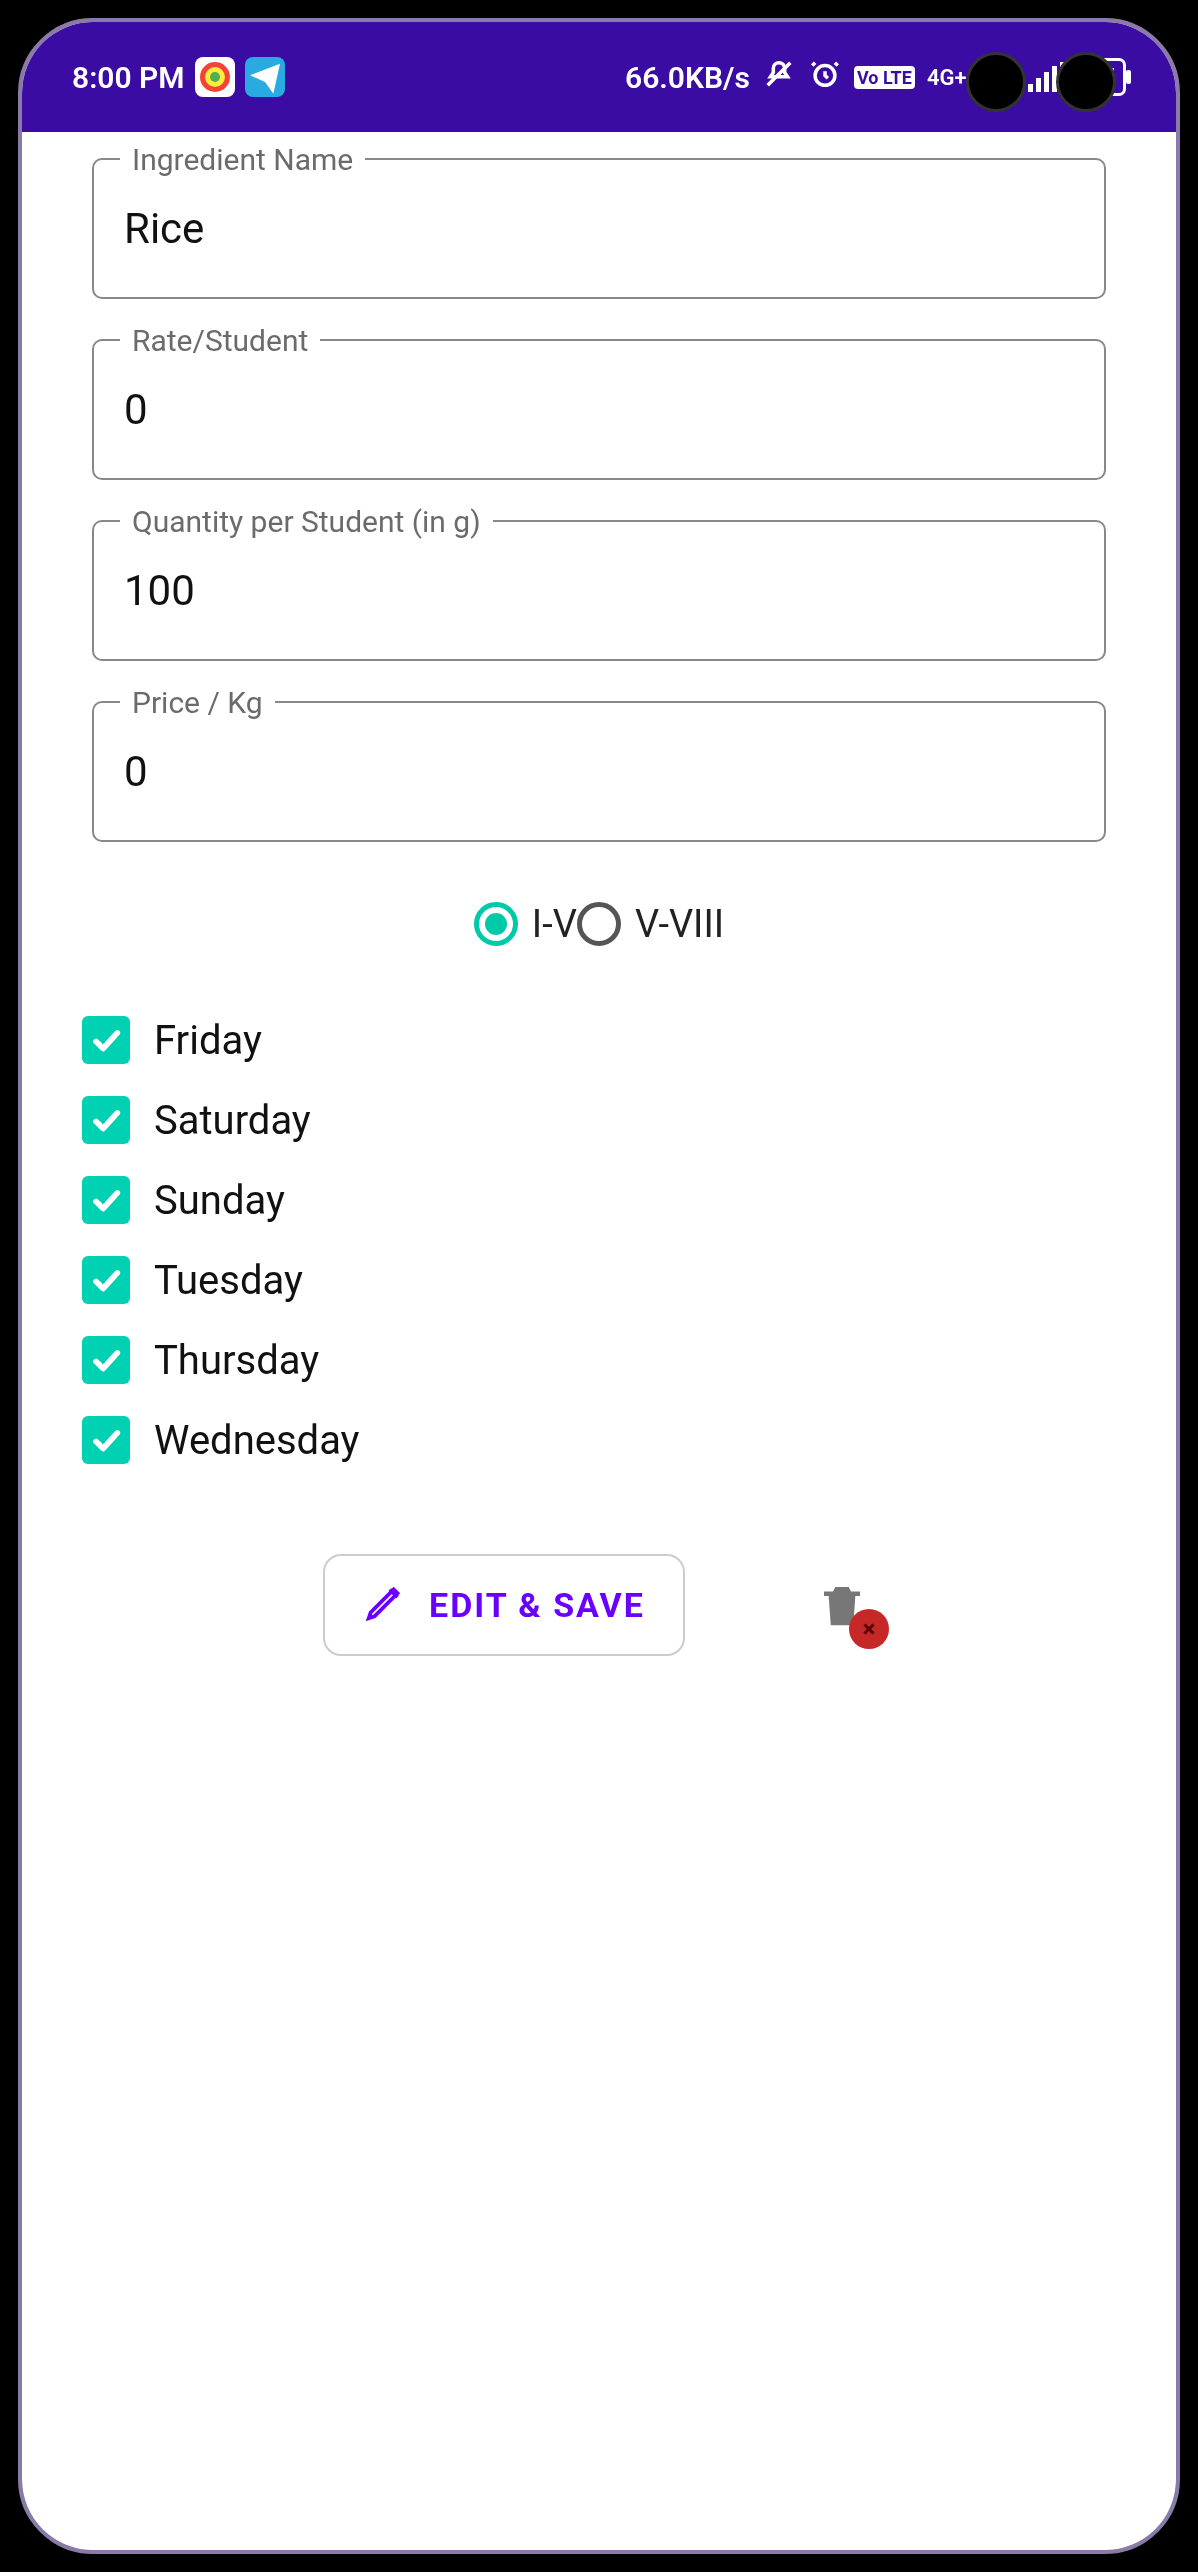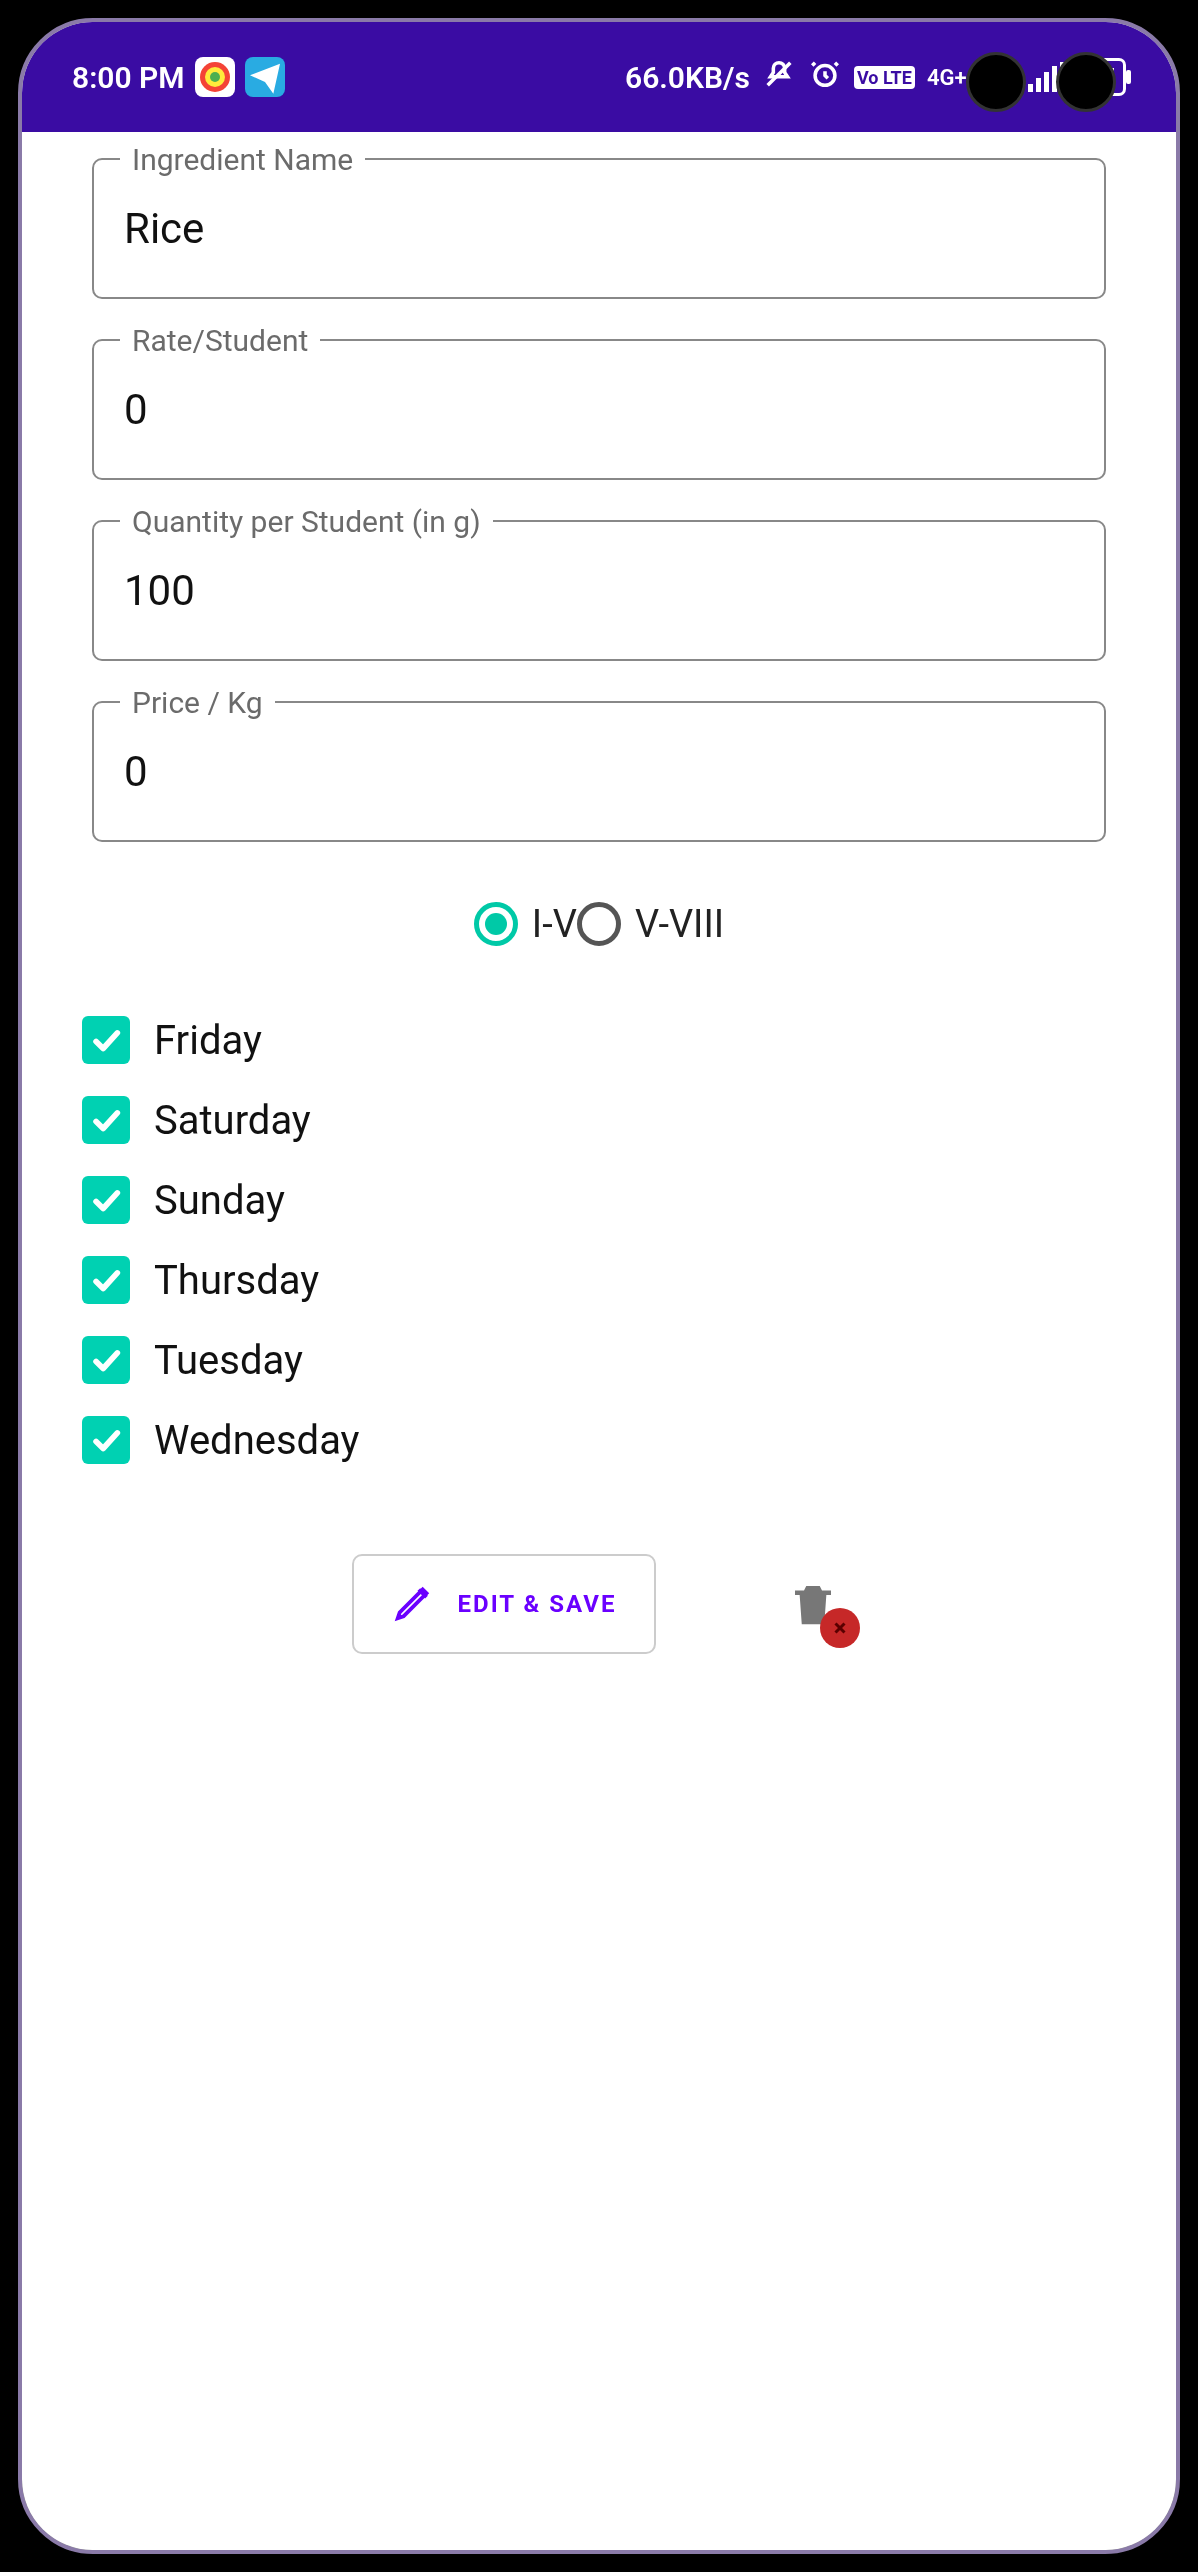--- a/index.html
+++ b/index.html
@@ -147,28 +147,28 @@
   }
   .actions {
     display: flex;
     align-items: center;
     justify-content: center;
     gap: 130px;
     margin-top: 90px;
   }
   .edit-btn {
     border: 2px solid #ccc;
-    border-radius: 10px;
+    border-radius: 18px;
     padding: 22px 38px;
     display: flex;
     align-items: center;
     gap: 20px;
     color: #6a00ff;
     font-weight: 700;
-    font-size: 24px;
+    font-size: 34px;
     letter-spacing: 2px;
     cursor: pointer;
     background: #fff;
   }
   .edit-btn svg { width: 46px; height: 46px; }
   .delete-btn {
     position: relative;
     cursor: pointer;
     width: 60px; height: 60px;
   }
@@ -323,29 +323,29 @@
                 </svg>
               </span>
             <span class="check-label">Sunday</span>
           </div>
           <div class="check-item">
             <span class="checkbox">
                 <svg viewBox="0 0 24 24" fill="none" stroke="#fff" stroke-width="4" stroke-linecap="round" stroke-linejoin="round">
                   <polyline points="5 13 10 18 20 7"></polyline>
                 </svg>
               </span>
+            <span class="check-label">Tuesday</span>
+          </div>
+          <div class="check-item">
+            <span class="checkbox">
+                <svg viewBox="0 0 24 24" fill="none" stroke="#fff" stroke-width="4" stroke-linecap="round" stroke-linejoin="round">
+                  <polyline points="5 13 10 18 20 7"></polyline>
+                </svg>
+              </span>
             <span class="check-label">Thursday</span>
-          </div>
-          <div class="check-item">
-            <span class="checkbox">
-                <svg viewBox="0 0 24 24" fill="none" stroke="#fff" stroke-width="4" stroke-linecap="round" stroke-linejoin="round">
-                  <polyline points="5 13 10 18 20 7"></polyline>
-                </svg>
-              </span>
-            <span class="check-label">Tuesday</span>
           </div>
           <div class="check-item">
             <span class="checkbox">
                 <svg viewBox="0 0 24 24" fill="none" stroke="#fff" stroke-width="4" stroke-linecap="round" stroke-linejoin="round">
                   <polyline points="5 13 10 18 20 7"></polyline>
                 </svg>
               </span>
             <span class="check-label">Wednesday</span>
           </div>
         </div>

